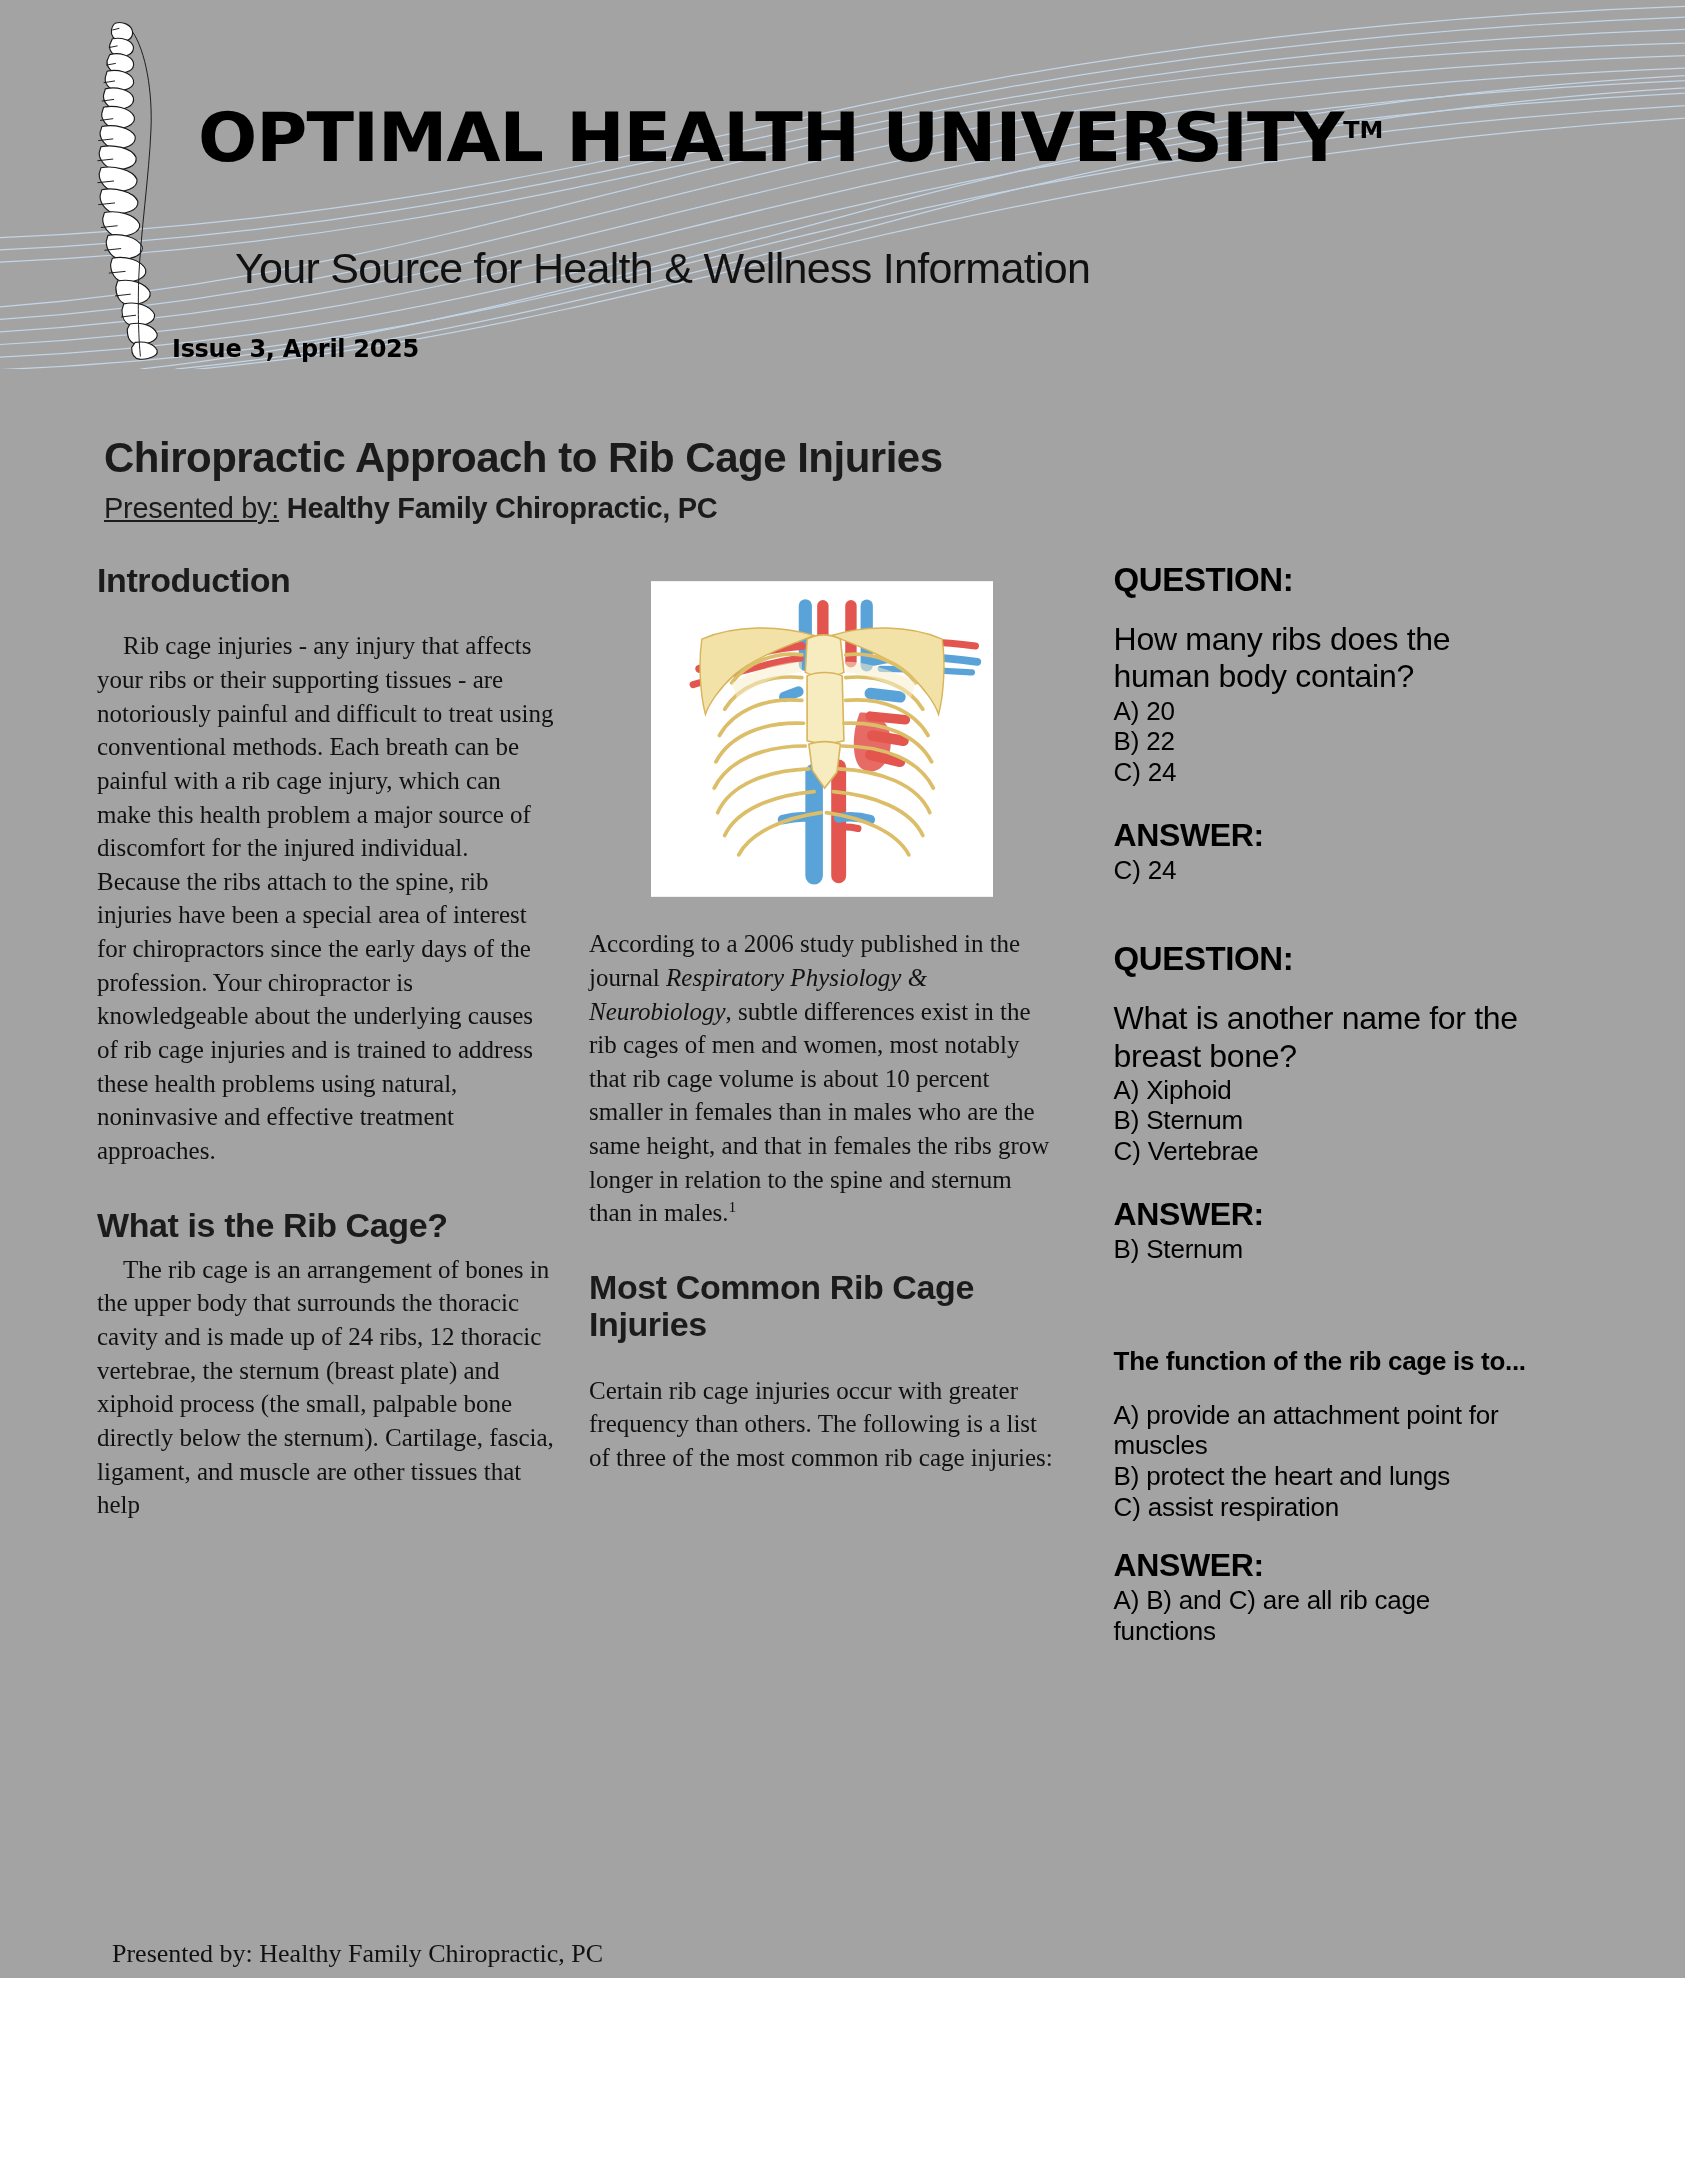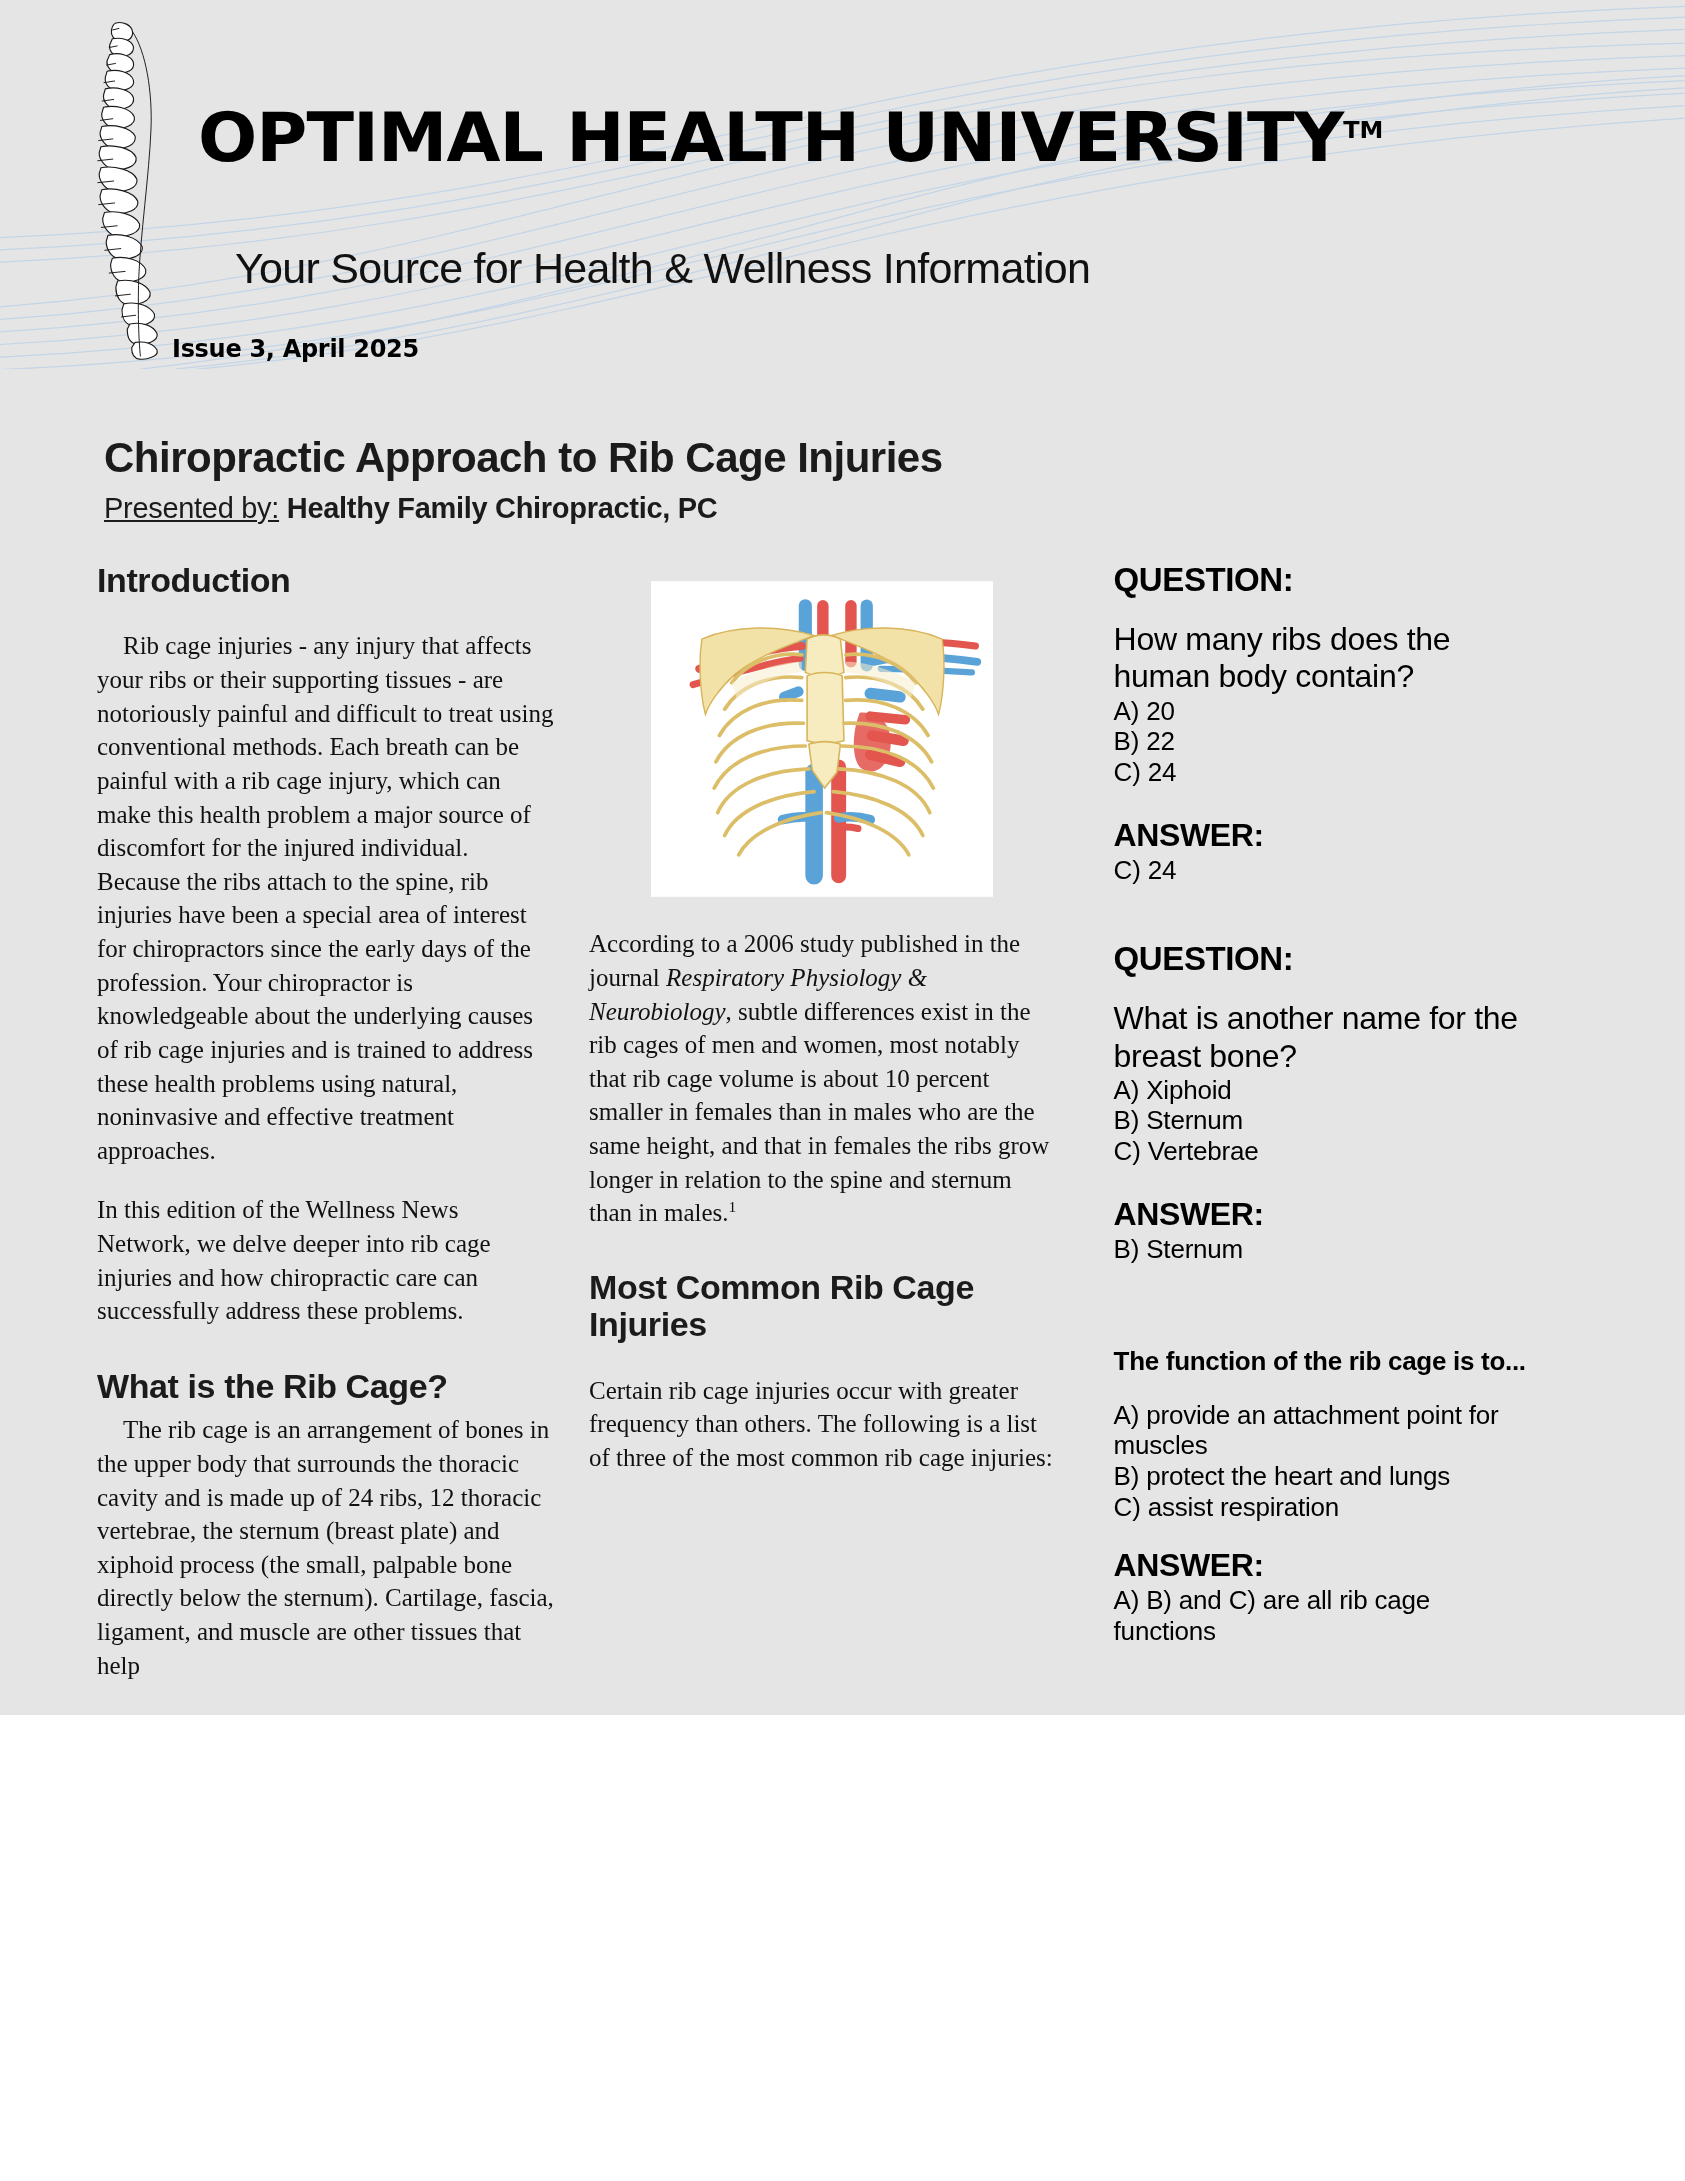--- a/index.html
+++ b/index.html
@@ -7,22 +7,22 @@
     padding: 0;
     background: #ffffff;
   }
   body {
     font-family: "Liberation Serif", serif;
     color: #000000;
   }
   .page {
     position: relative;
     width: 1685px;
-    height: 1715px;
-    background: #e5e5e5;
+    height: 1978px;
+    background: #a3a3a3;
     overflow: hidden;
   }
 
   
   .masthead {
     position: relative;
     height: 351px;
   }
   .wave-bg {
     position: absolute;
@@ -312,21 +312,20 @@
       <span class="by-label">Presented by:</span>
       <span class="practice">Healthy Family Chiropractic, PC</span>
     </div>
   </div>
 
   <div class="columns">
 
     <div class="col-left">
       <h2 class="section-head">Introduction</h2>
       <p class="body-text indent">Rib cage injuries - any injury that affects your ribs or their supporting tissues - are notoriously painful and difficult to treat using conventional methods.  Each breath can be painful with a rib cage injury, which can make this health problem a major source of discomfort for the injured individual.  Because the ribs attach to the spine, rib injuries have been a special area of interest for chiropractors since the early days of the profession.  Your chiropractor is knowledgeable about the underlying causes of rib cage injuries and is trained to address these health problems using natural, noninvasive and effective treatment approaches.</p>
-      <p class="body-text">In this edition of the Wellness News Network, we delve deeper into rib cage injuries and how chiropractic care can successfully address these problems.</p>
       <h2 class="section-head tight" style="margin-top:40px;">What is the Rib Cage?</h2>
       <p class="body-text indent no-gap">The rib cage is an arrangement of bones in the upper body that surrounds the thoracic cavity and is made up of 24 ribs, 12 thoracic vertebrae, the sternum (breast plate) and xiphoid process (the small, palpable bone directly below the sternum).  Cartilage, fascia, ligament, and muscle are other tissues that help</p>
     </div>
 
     <div class="col-mid">
 
       <div class="figure-wrap">
         <svg class="ribcage-fig" viewBox="0 0 390 360">
           <rect x="0" y="0" width="390" height="360" fill="#ffffff"></rect>
 

